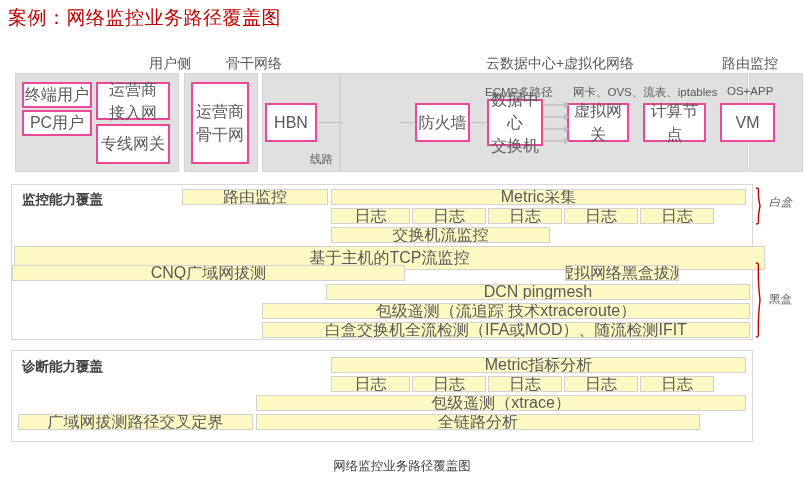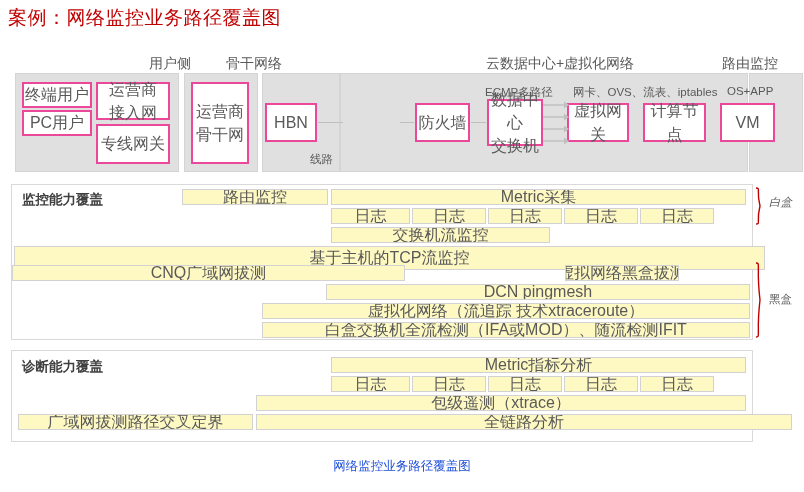--- a/index.html
+++ b/index.html
@@ -58,21 +58,21 @@
   }
 
   
   .brace{position:absolute;}
   .brace-label{
     position:absolute;font-size:11.5px;color:#595959;white-space:nowrap;
   }
 
   
   .caption{
-    position:absolute;font-size:12.5px;color:#1d4ed8;
+    position:absolute;font-size:12.5px;color:#404040;
     white-space:nowrap;text-align:center;width:100%;left:0;
   }
 </style>
 </head>
 <body>
 
 <div class="canvas">
 
   <div class="title">案例：网络监控业务路径覆盖图</div>
 
@@ -143,21 +143,21 @@
   <div class="bar" style="left:640px;top:208px;width:74px;height:16px;">日志</div>
 
   <div class="bar" style="left:331px;top:227px;width:219px;height:16px;">交换机流监控</div>
 
   <div class="bar" style="left:14px;top:246px;width:751px;height:24px;">基于主机的TCP流监控</div>
 
   <div class="bar" style="left:12px;top:265px;width:393px;height:16px;">CNQ广域网拔测</div>
   <div class="bar" style="left:565px;top:265px;width:114px;height:16px;">虚拟网络黑盒拔测</div>
 
   <div class="bar" style="left:326px;top:284px;width:424px;height:16px;">DCN pingmesh</div>
-  <div class="bar" style="left:262px;top:303px;width:488px;height:16px;">虚拟化网络（流追踪 技术xtraceroute）</div>
+  <div class="bar" style="left:262px;top:303px;width:488px;height:16px;">包级遥测（流追踪 技术xtraceroute）</div>
   <div class="bar" style="left:262px;top:322px;width:488px;height:16px;">白盒交换机全流检测（IFA或MOD）、随流检测IFIT</div>
 
   <svg class="brace" style="left:754px;top:187px;width:12px;height:38px;" width="12" height="38" viewBox="0 0 12 38">
     <path d="M2,1 C7,1 2,3 6,19 C2,35 7,37 2,37" stroke="#c00000" stroke-width="1.4" fill="none"></path>
   </svg>
   <div class="brace-label" style="left:769px;top:195px;font-style:italic;">白盒</div>
 
   <svg class="brace" style="left:754px;top:262px;width:12px;height:76px;" width="12" height="76" viewBox="0 0 12 76">
     <path d="M2,1 C7,1 2,4 6,38 C2,72 7,75 2,75" stroke="#c00000" stroke-width="1.4" fill="none"></path>
   </svg>
@@ -170,17 +170,17 @@
 
   <div class="bar" style="left:331px;top:376px;width:79px;height:16px;">日志</div>
   <div class="bar" style="left:412px;top:376px;width:74px;height:16px;">日志</div>
   <div class="bar" style="left:488px;top:376px;width:74px;height:16px;">日志</div>
   <div class="bar" style="left:564px;top:376px;width:74px;height:16px;">日志</div>
   <div class="bar" style="left:640px;top:376px;width:74px;height:16px;">日志</div>
 
   <div class="bar" style="left:256px;top:395px;width:490px;height:16px;">包级遥测（xtrace）</div>
 
   <div class="bar" style="left:18px;top:414px;width:235px;height:16px;">广域网拔测路径交叉定界</div>
-  <div class="bar" style="left:256px;top:414px;width:536px;height:16px;">全链路分析</div>
+  <div class="bar" style="left:256px;top:414px;width:444px;height:16px;">全链路分析</div>
 
   <div class="caption" style="top:458px;">网络监控业务路径覆盖图</div>
 
 </div>
 
 </body></html>

